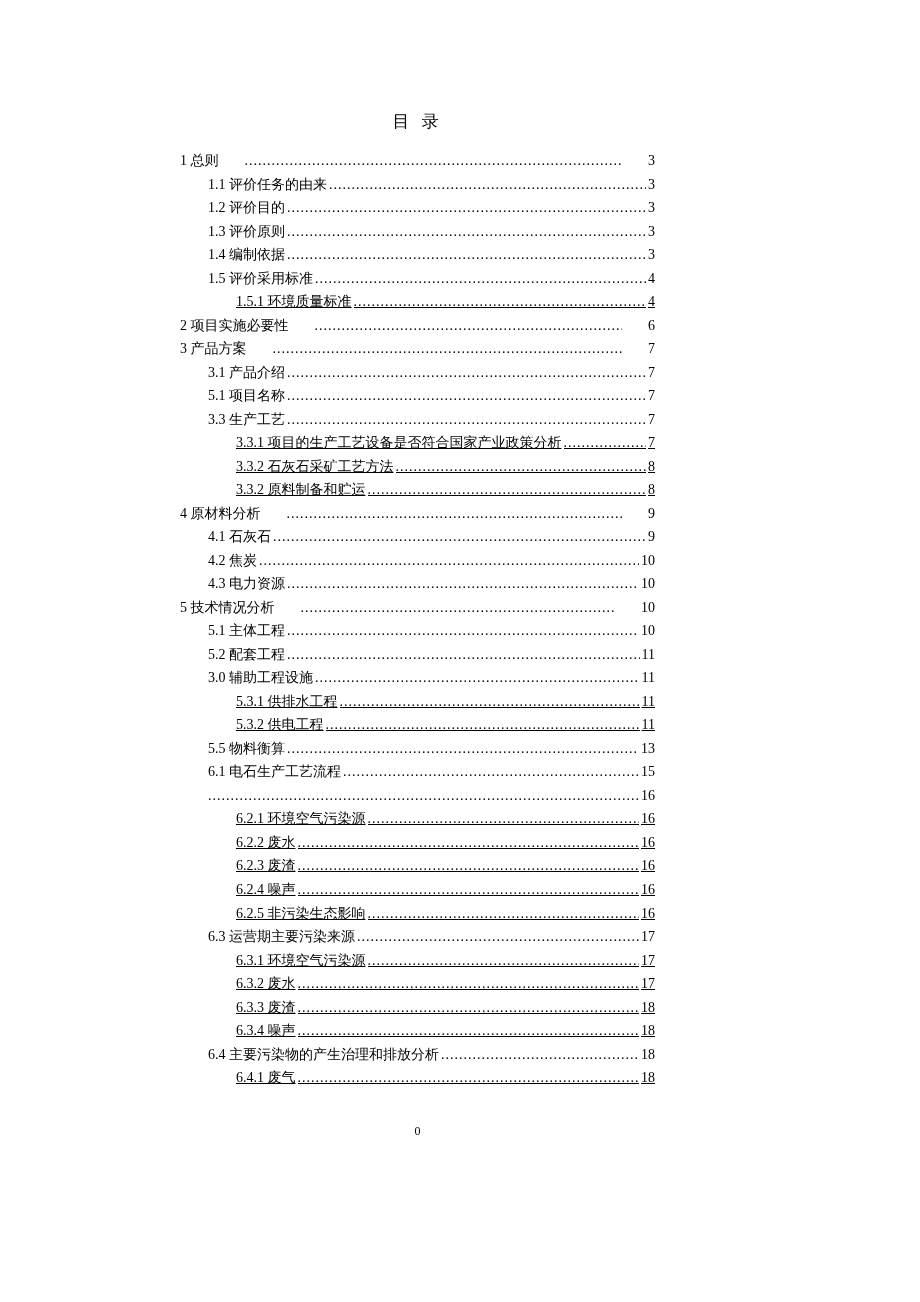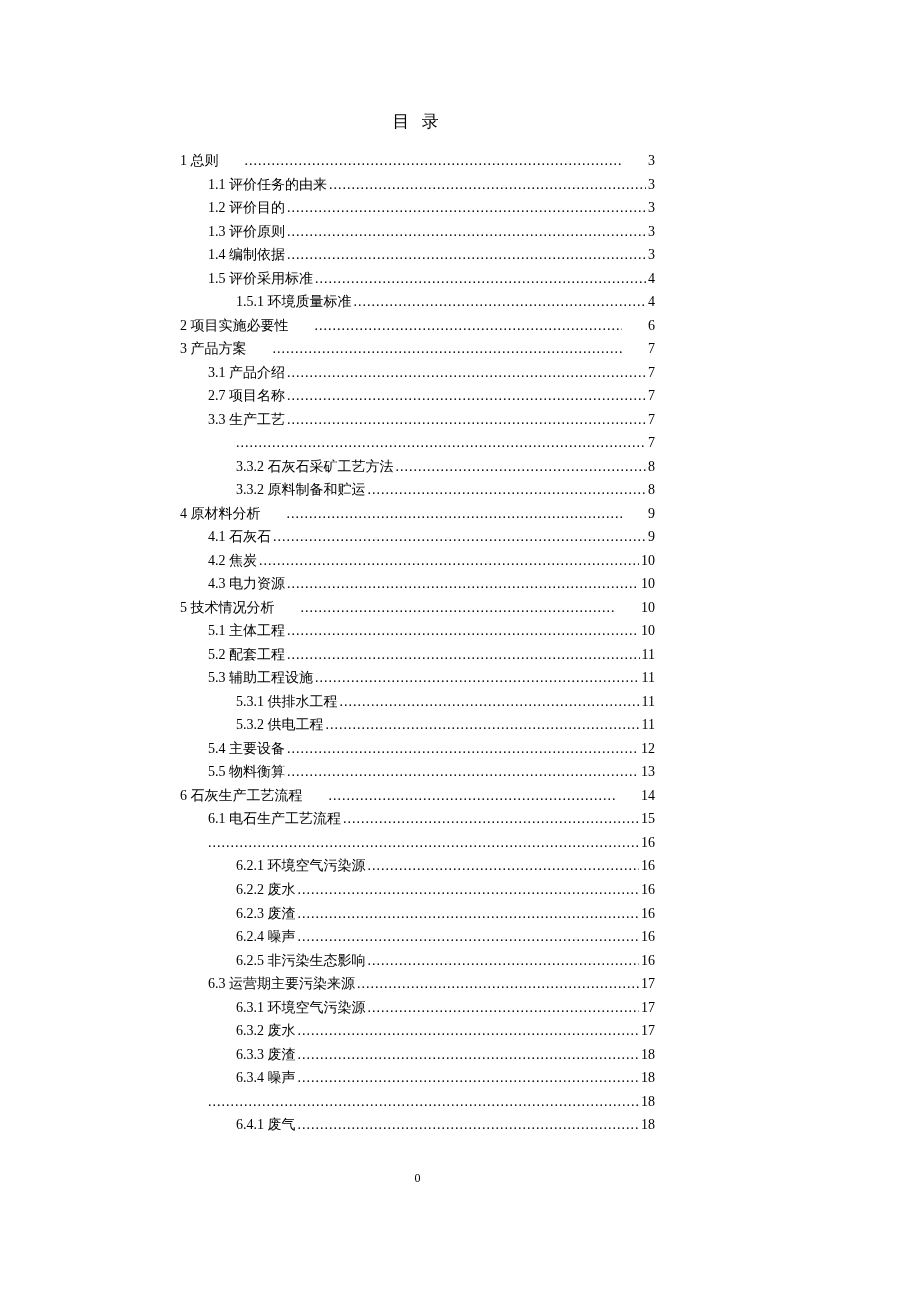--- a/index.html
+++ b/index.html
@@ -41,21 +41,21 @@
   }
   .dots::before {
     content: "..................................................................................................................................................................................................................";
   }
   .pg {
     white-space: nowrap;
     padding-left: 2px;
   }
   .l0 { padding-left: 0; gap: 24px; }
   .l1 { padding-left: 28px; }
-  .l2 { padding-left: 56px; }
+  .l2 { padding-left: 56px; text-decoration: underline; }
   .footer {
     text-align: center;
     margin-top: 34px;
     font-size: 12px;
   }
 </style>
 </head>
 <body>
 
 <div class="page">
@@ -105,30 +105,31 @@
         <span class="toc-label">3 产品方案</span>
         <span class="dots"></span>
         <span class="pg">7</span>
       </div>
       <div class="toc-line l1">
         <span class="toc-label">3.1 产品介绍</span>
         <span class="dots"></span>
         <span class="pg">7</span>
       </div>
       <div class="toc-line l1">
-        <span class="toc-label">2.7 项目名称</span>
+        <span class="toc-label">5.1 项目名称</span>
         <span class="dots"></span>
         <span class="pg">7</span>
       </div>
       <div class="toc-line l1">
         <span class="toc-label">3.3 生产工艺</span>
         <span class="dots"></span>
         <span class="pg">7</span>
       </div>
       <div class="toc-line l2">
+        <span class="toc-label">3.3.1 项目的生产工艺设备是否符合国家产业政策分析</span>
         <span class="dots"></span>
         <span class="pg">7</span>
       </div>
       <div class="toc-line l2">
         <span class="toc-label">3.3.2 石灰石采矿工艺方法</span>
         <span class="dots"></span>
         <span class="pg">8</span>
       </div>
       <div class="toc-line l2">
         <span class="toc-label">3.3.2 原料制备和贮运</span>
@@ -164,49 +165,39 @@
         <span class="toc-label">5.1 主体工程</span>
         <span class="dots"></span>
         <span class="pg">10</span>
       </div>
       <div class="toc-line l1">
         <span class="toc-label">5.2 配套工程</span>
         <span class="dots"></span>
         <span class="pg">11</span>
       </div>
       <div class="toc-line l1">
-        <span class="toc-label">5.3 辅助工程设施</span>
+        <span class="toc-label">3.0 辅助工程设施</span>
         <span class="dots"></span>
         <span class="pg">11</span>
       </div>
       <div class="toc-line l2">
         <span class="toc-label">5.3.1 供排水工程</span>
         <span class="dots"></span>
         <span class="pg">11</span>
       </div>
       <div class="toc-line l2">
         <span class="toc-label">5.3.2 供电工程</span>
         <span class="dots"></span>
         <span class="pg">11</span>
       </div>
       <div class="toc-line l1">
-        <span class="toc-label">5.4 主要设备</span>
-        <span class="dots"></span>
-        <span class="pg">12</span>
-      </div>
-      <div class="toc-line l1">
         <span class="toc-label">5.5 物料衡算</span>
         <span class="dots"></span>
         <span class="pg">13</span>
       </div>
-      <div class="toc-line l0">
-        <span class="toc-label">6 石灰生产工艺流程</span>
-        <span class="dots"></span>
-        <span class="pg">14</span>
-      </div>
       <div class="toc-line l1">
         <span class="toc-label">6.1 电石生产工艺流程</span>
         <span class="dots"></span>
         <span class="pg">15</span>
       </div>
       <div class="toc-line l1">
         <span class="dots"></span>
         <span class="pg">16</span>
       </div>
       <div class="toc-line l2">
@@ -253,20 +244,21 @@
         <span class="toc-label">6.3.3 废渣</span>
         <span class="dots"></span>
         <span class="pg">18</span>
       </div>
       <div class="toc-line l2">
         <span class="toc-label">6.3.4 噪声</span>
         <span class="dots"></span>
         <span class="pg">18</span>
       </div>
       <div class="toc-line l1">
+        <span class="toc-label">6.4 主要污染物的产生治理和排放分析</span>
         <span class="dots"></span>
         <span class="pg">18</span>
       </div>
       <div class="toc-line l2">
         <span class="toc-label">6.4.1 废气</span>
         <span class="dots"></span>
         <span class="pg">18</span>
       </div>
     </div>
   <div class="footer">0</div>

